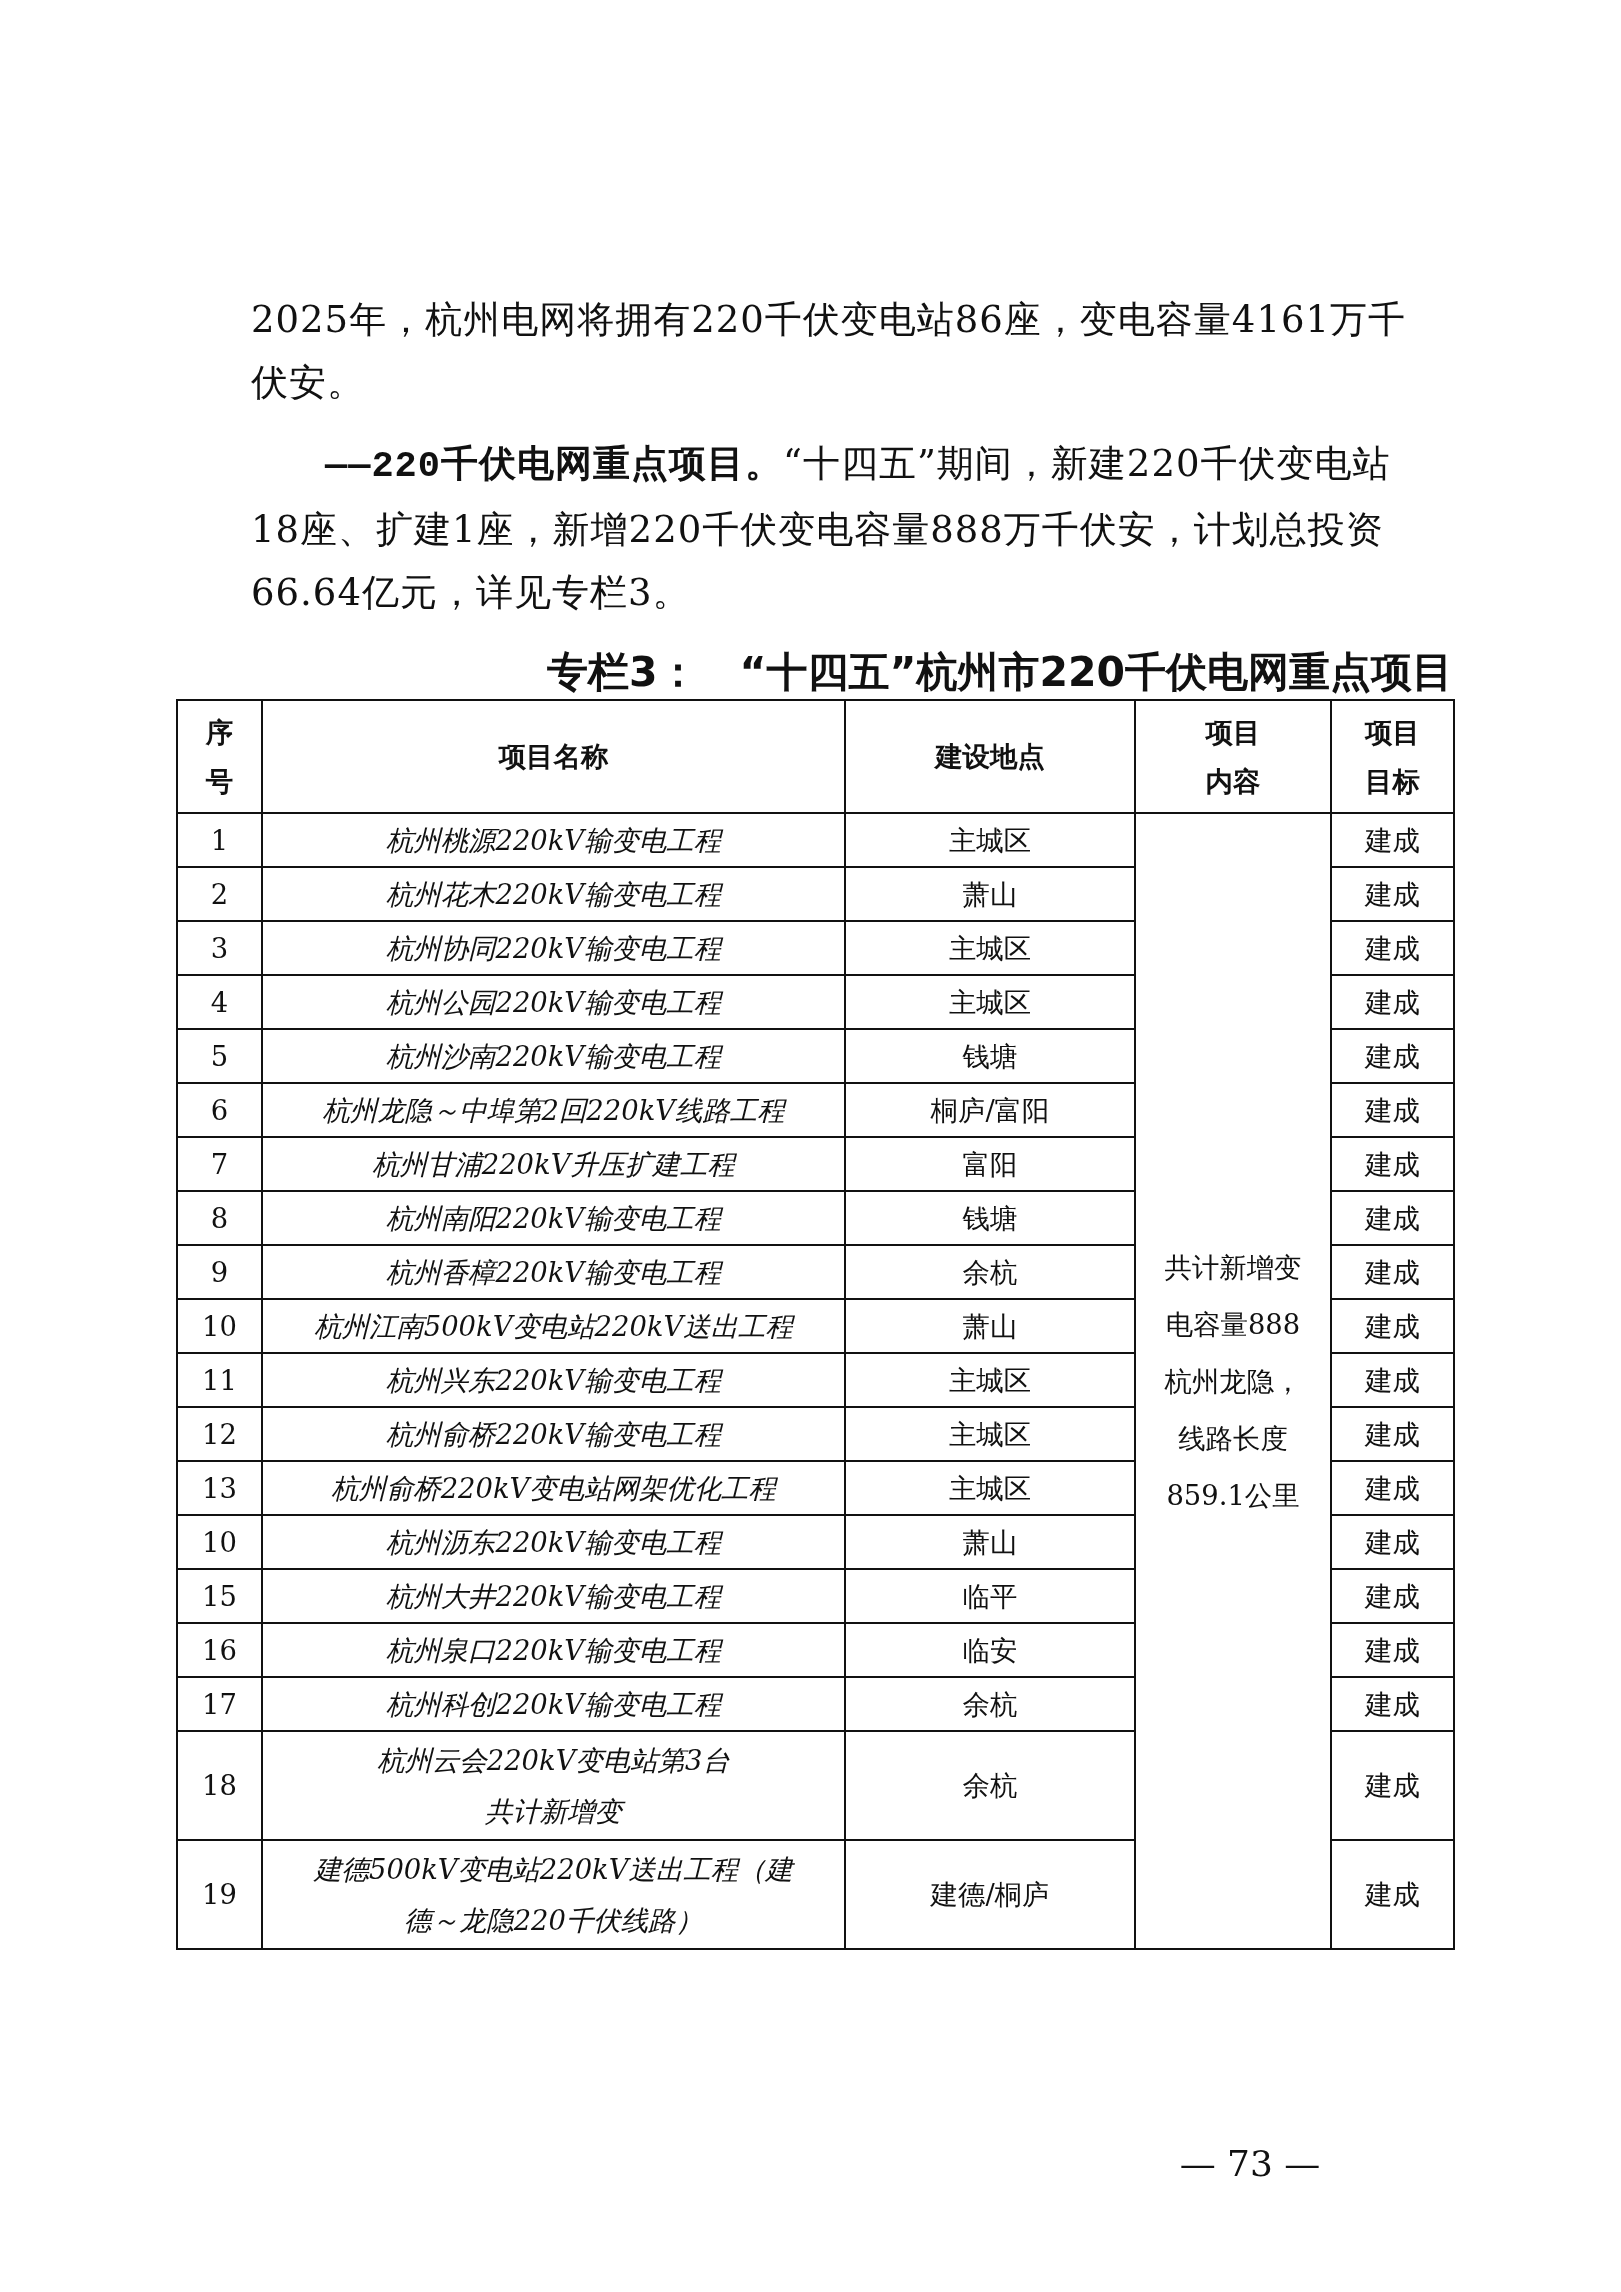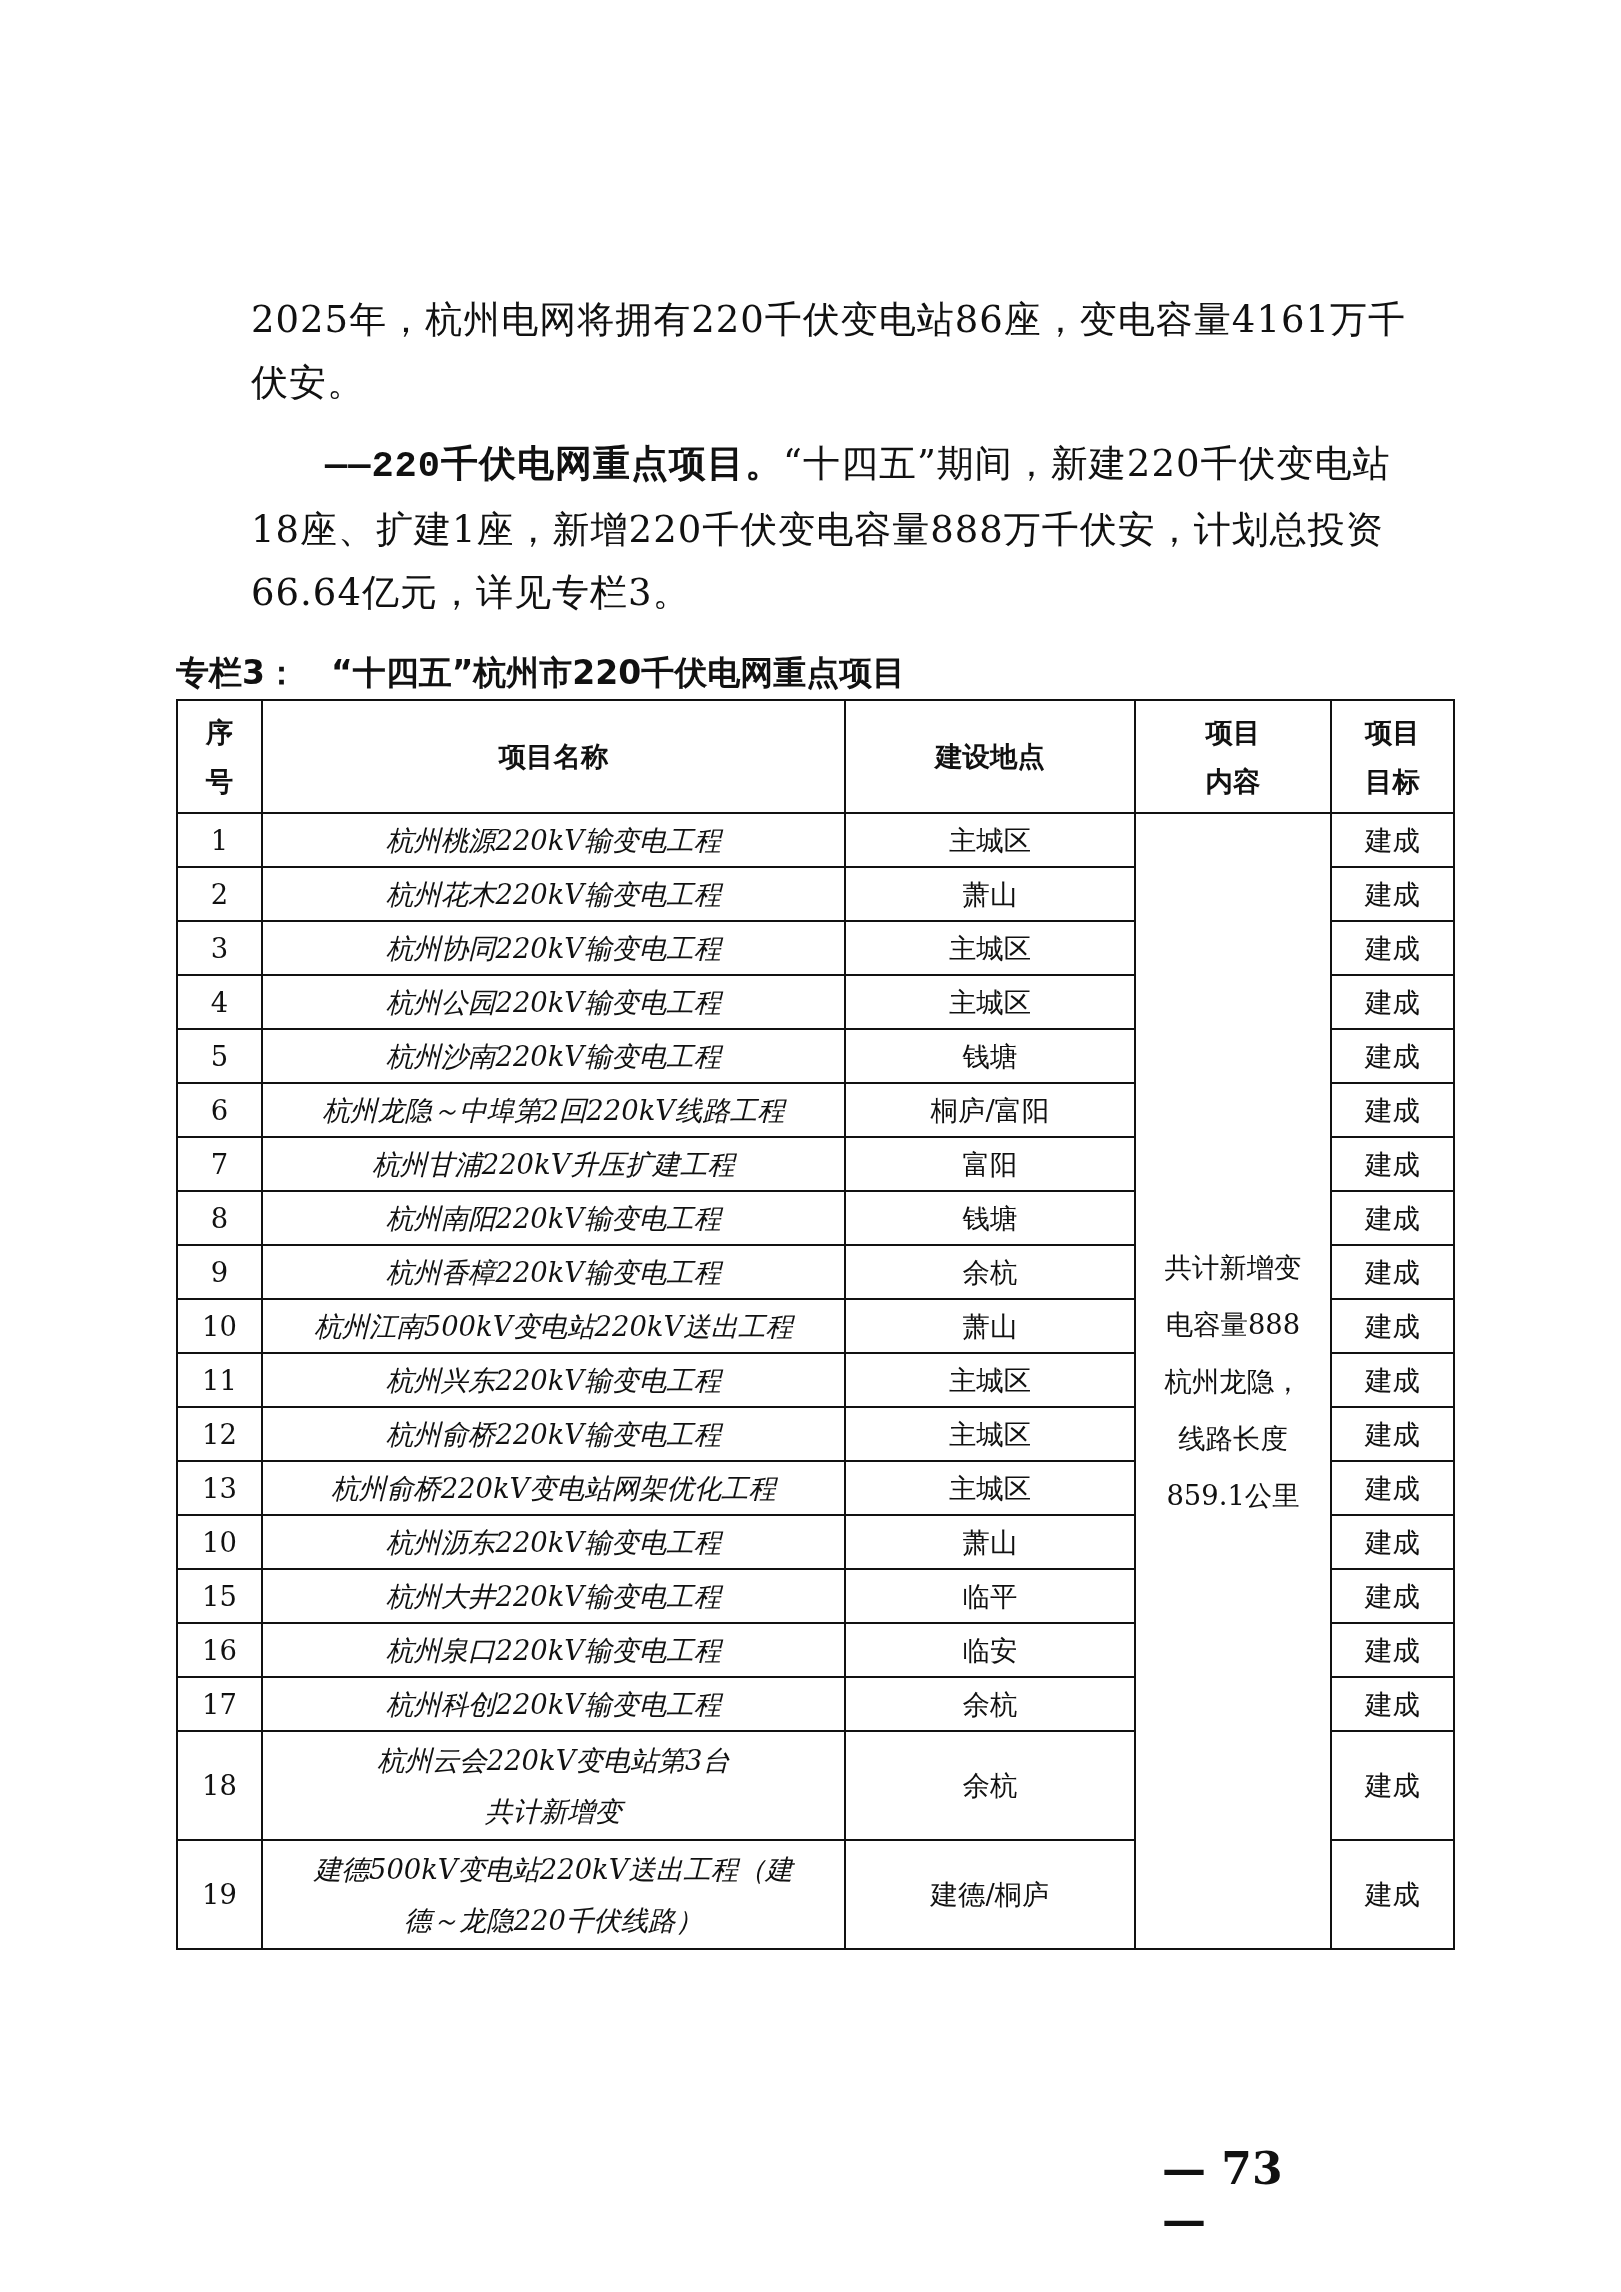--- a/index.html
+++ b/index.html
@@ -11,43 +11,43 @@
   .para {
     position: absolute; left: 235px; width: 1166px;
     font-size: 37px; line-height: 63px; margin: 16px;
     letter-spacing: 1px;
   }
   .p1 { top: 272px; }
   .p2 { top: 416px; text-indent: 74px; }
   .p2 .bold { font-family: Liberation Mono, monospace; font-weight: bold; }
   .table-title {
     position: absolute; left: 176px; width: 1277px; top: 651px;
-    text-align: left; font-size: 33px; line-height: 43px;
+    text-align: right; font-size: 41px; line-height: 43px;
     font-family: "DejaVu Sans", "Liberation Sans", sans-serif; font-weight: bold;
   }
   table.proj {
     position: absolute; left: 176px; top: 699px;
     width: 1277px; border-collapse: collapse; table-layout: fixed;
     font-size: 27.4px;
   }
   table.proj td, table.proj th {
     border: 2px solid #111111; text-align: center; vertical-align: middle;
     padding: 0 3.9px; line-height: 51px;
   }
   table.proj th {
     font-family: "DejaVu Sans", "Liberation Sans", sans-serif; font-weight: bold;
     font-size: 27.4px; height: 111px; line-height: 49px;
   }
   table.proj tr.row td { height: 52px; }
   table.proj tr.row.tall td { height: 107px; }
   td.name-cell span { display: block; line-height: 51px; font-style: italic; }
   td.content-cell { line-height: 57px !important; padding: 0 9.8px !important; }
   .page-num {
-    position: absolute; top: 2143px; left: 1162px; width: 176px; 
-    font-size: 44px; font-family: "DejaVu Serif", "Liberation Serif", serif; font-weight: bold;
+    position: absolute; top: 2143px; left: 1162px; width: 176px; text-align: center;
+    font-size: 36px; font-family: "DejaVu Serif", "Liberation Serif", serif;
   }
 </style>
 </head>
 <body>
 
 <p class="para p1">2025年，杭州电网将拥有220千伏变电站86座，变电容量4161万千伏安。</p>
 
 <p class="para p2"><span class="bold">——220千伏电网重点项目。</span><span>“十四五”期间，新建220千伏变电站18座、扩建1座，新增220千伏变电容量888万千伏安，计划总投资66.64亿元，详见专栏3。</span></p>
 
 <div class="table-title">专栏3：　“十四五”杭州市220千伏电网重点项目</div>

